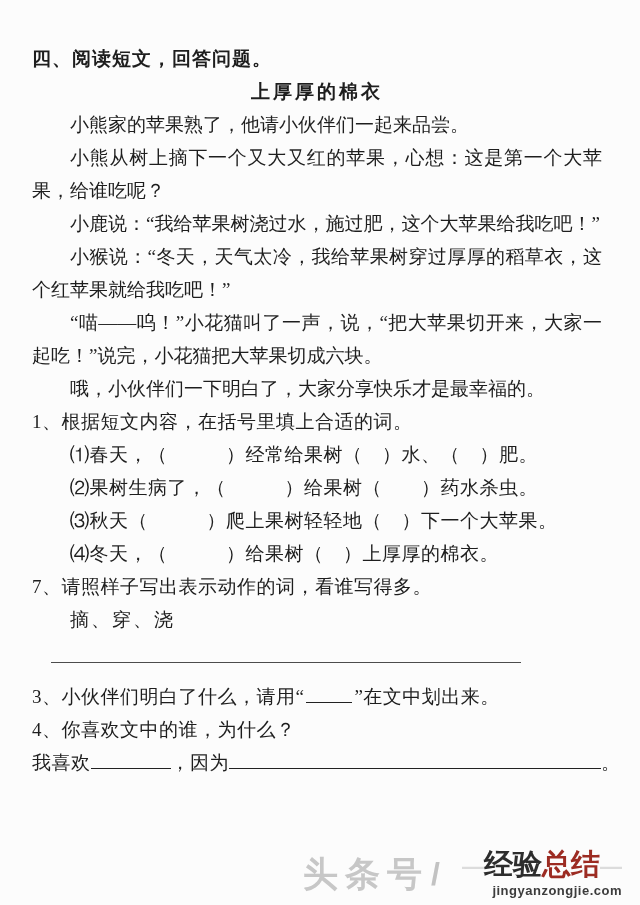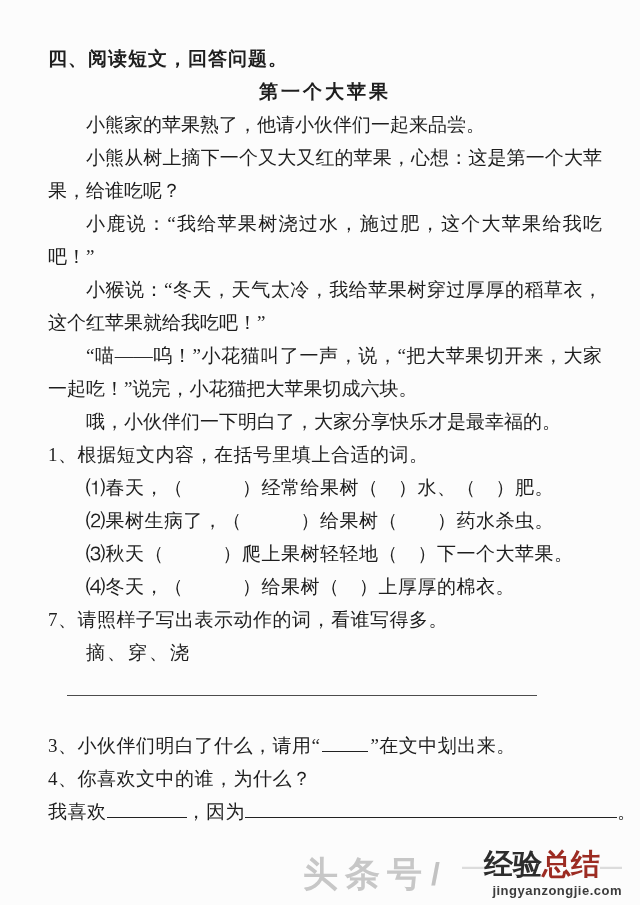--- a/index.html
+++ b/index.html
@@ -5,21 +5,21 @@
   * { margin: 0; padding: 0; box-sizing: border-box; }
   html, body { width: 640px; height: 905px; }
   body {
     position: relative;
     background: #fcfcfc;
     color: #1e1e1e;
     font-family: "Liberation Serif", "DejaVu Serif", serif;
     overflow: hidden;
   }
   .doc {
-    padding: 42px 38px 0 48px;
+    padding: 42px 38px 0 32px;
     font-size: 19px;
     line-height: 33px;
   }
   .section-heading {
     font-weight: bold;
     letter-spacing: 1px;
   }
   .passage-title {
     text-align: center;
     font-weight: bold;
@@ -33,21 +33,21 @@
   .q-label { letter-spacing: 0.5px; }
   .q-item  { padding-left: 2em; letter-spacing: 0.5px; }
   .example { padding-left: 2em; letter-spacing: 2px; }
   .divider {
     border: none;
     border-top: 1.5px solid #4c4c4c;
     width: 470px;
     margin: 26px 0 0 19px;
     height: 0;
   }
-  .q3 { margin-top: 33px; }
+  .q3 { margin-top: 17px; }
   .blank {
     display: inline-block;
     border-bottom: 1.5px solid #222;
     height: 16px;
     vertical-align: baseline;
   }
   .blank-q3 { width: 46px; margin: 0 2px; }
   .blank-q4-who { width: 80px; }
   .blank-q4-why { width: 372px; }
   .answer-line { white-space: nowrap; }
@@ -89,21 +89,21 @@
     line-height: 17px;
   }
 </style>
 </head>
 <body>
 
 <div class="doc">
 
   <div class="section-heading">四、阅读短文，回答问题。</div>
 
-  <div class="passage-title">第一个大苹果</div>
+  <div class="passage-title">上厚厚的棉衣</div>
 
   <p class="para">小熊家的苹果熟了，他请小伙伴们一起来品尝。</p>
   <p class="para">小熊从树上摘下一个又大又红的苹果，心想：这是第一个大苹果，给谁吃呢？</p>
   <p class="para">小鹿说：“我给苹果树浇过水，施过肥，这个大苹果给我吃吧！”</p>
   <p class="para">小猴说：“冬天，天气太冷，我给苹果树穿过厚厚的稻草衣，这个红苹果就给我吃吧！”</p>
   <p class="para">“喵——呜！”小花猫叫了一声，说，“把大苹果切开来，大家一起吃！”说完，小花猫把大苹果切成六块。</p>
   <p class="para">哦，小伙伴们一下明白了，大家分享快乐才是最幸福的。</p>
 
   <div class="q-label">1、根据短文内容，在括号里填上合适的词。</div>
   <div class="q-item">⑴春天，（　　　）经常给果树（　）水、（　）肥。</div>

